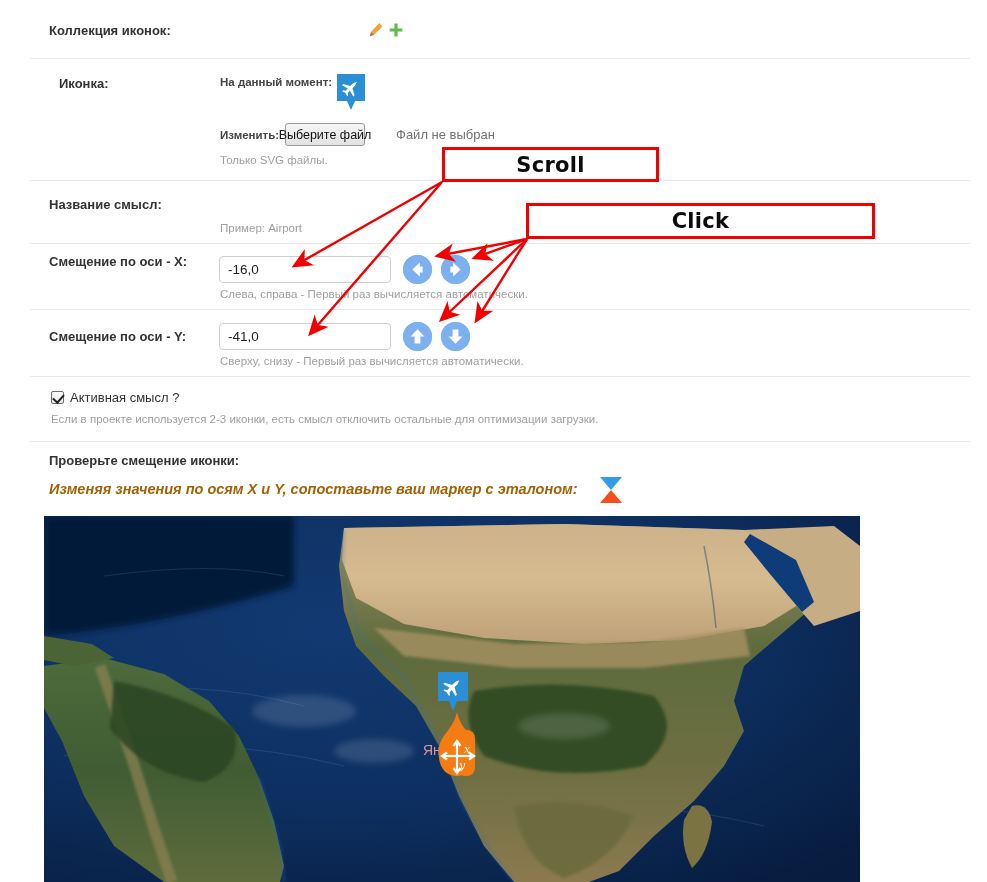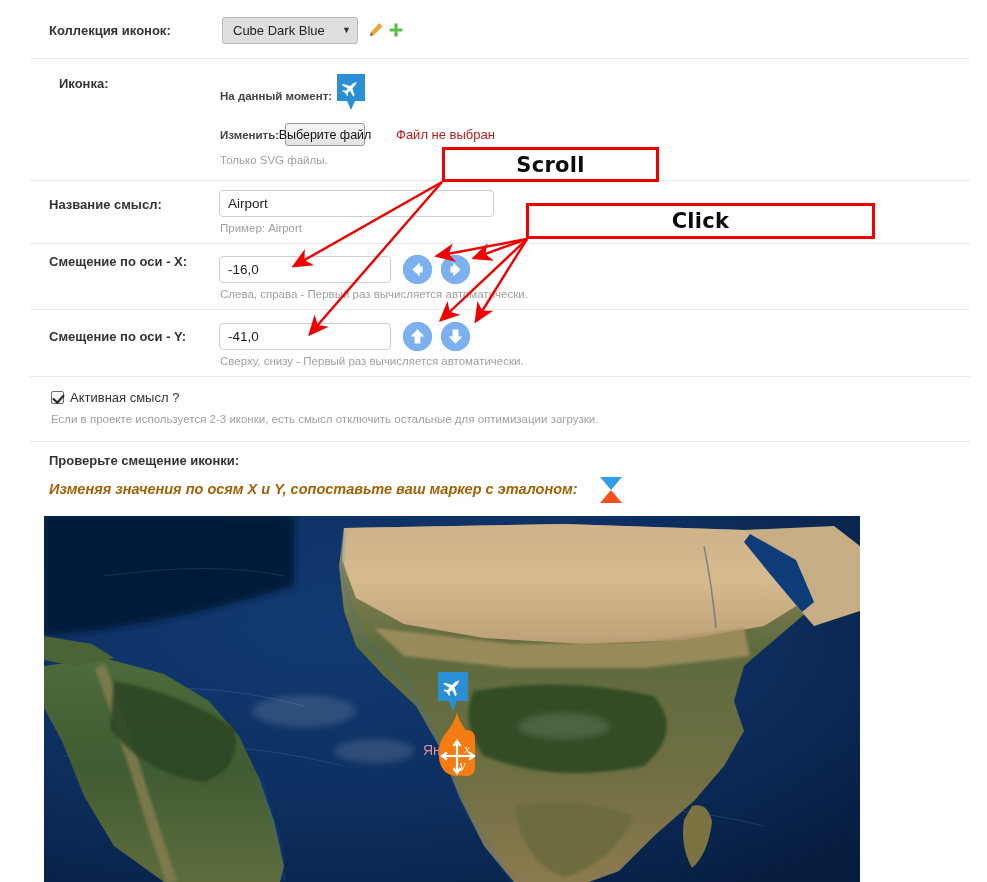--- a/index.html
+++ b/index.html
@@ -22,21 +22,21 @@
   }
   .hint {
     position: absolute;
     font-size: 11.5px; color: #a0a0a0; white-space: nowrap;
   }
   .smalllbl {
     position: absolute; font-size: 11.5px; font-weight: bold; color: #444;
     white-space: nowrap;
   }
   .graytext {
-    position: absolute; font-size: 13px; color: #b91c1c; white-space: nowrap;
+    position: absolute; font-size: 13px; color: #737373; white-space: nowrap;
   }
 
   
   .sel {
     position: absolute;
     background: #dedede;
     border: 1px solid #b9b9b9;
     border-radius: 3px;
     height: 27px;
     display: flex; align-items: center;
@@ -135,43 +135,39 @@
   }
   #anno-svg { position: absolute; left:0; top:0; width:987px; height:882px; pointer-events:none; }
 </style>
 </head>
 <body>
 
 <div id="page">
 
   <div class="lbl" style="left:49px; top:23px;">Коллекция иконок:</div>
 
-  <div class="sel" style="left:222px; top:17px; width:136px;">
-    <span class="selval">Cube Dark Blue</span>
-    <span class="caret">▼</span>
-  </div>
 
   <div class="icon-pencil" style="left:368px; top:22px;">
     <svg width="16" height="16" viewBox="0 0 16 16">
       <path d="M11.2 1.6 L14 4.4 L5.6 12.8 L2 14 L3.2 10.4 Z" fill="#f0a43a" stroke="#d98c20" stroke-width="0.7"></path>
       <path d="M3.2 10.4 L5.6 12.8 L2 14 Z" fill="#7a7a7a"></path>
     </svg>
   </div>
 
   <div class="icon-plus" style="left:388px; top:22px;">
     <svg width="16" height="16" viewBox="0 0 16 16">
       <path d="M6.4 1.6 h3.2 v4.8 h4.8 v3.2 h-4.8 v4.8 h-3.2 v-4.8 h-4.8 v-3.2 h4.8 z" fill="#5fbb4c"></path>
     </svg>
   </div>
 
   <div class="divider" style="top:58px;"></div>
 
   <div class="lbl" style="left:59px; top:76px;">Иконка:</div>
 
-  <div class="smalllbl" style="left:220px; top:90px;">На данный момент:</div>
+  <div class="smalllbl" style="left:220px; top:76px;">На данный момент:</div>
 
   <div style="position:absolute; left:335px; top:73px; width:32px; height:44px;">
     <svg width="32" height="44" viewBox="0 0 32 44">
       <path d="M2 1 h28 v27 h-10 l-4 9 l-4 -9 h-10 z" fill="#2b8fd6"></path>
       <g fill="#ffffff" transform="translate(16,14.5) rotate(45)">
         <path d="M0,-8.2 L1.5,-4.6 L1.5,-0.5 L8.0,3.0 L8.0,4.8 L1.5,3.0 L1.5,6.0 L3.6,7.6 L3.6,8.8 L0,7.9 L-3.6,8.8 L-3.6,7.6 L-1.5,6.0 L-1.5,3.0 L-8.0,4.8 L-8.0,3.0 L-1.5,-0.5 L-1.5,-4.6 Z"></path>
       </g>
     </svg>
   </div>
 
@@ -180,21 +176,20 @@
   <div class="filebtn" style="left:285px; top:123px; width:80px;">Выберите файл</div>
 
   <div class="graytext" style="left:396px; top:127px;">Файл не выбран</div>
 
   <div class="hint" style="left:220px; top:154px;">Только SVG файлы.</div>
 
   <div class="divider" style="top:180px;"></div>
 
   <div class="lbl" style="left:49px; top:197px;">Название смысл:</div>
 
-  <input class="tinput" style="left: 219px; top: 190px; width: 275px;" value="Airport">
 
   <div class="hint" style="left:220px; top:222px;">Пример: Airport</div>
 
   <div class="divider" style="top:243px;"></div>
 
   <div class="lbl" style="left:49px; top:254px;">Смещение по оси - X:</div>
 
   <input class="tinput" style="left: 219px; top: 256px; width: 172px;" value="-16,0">
 
   <div class="circbtn" style="left:403px; top:255px;">

